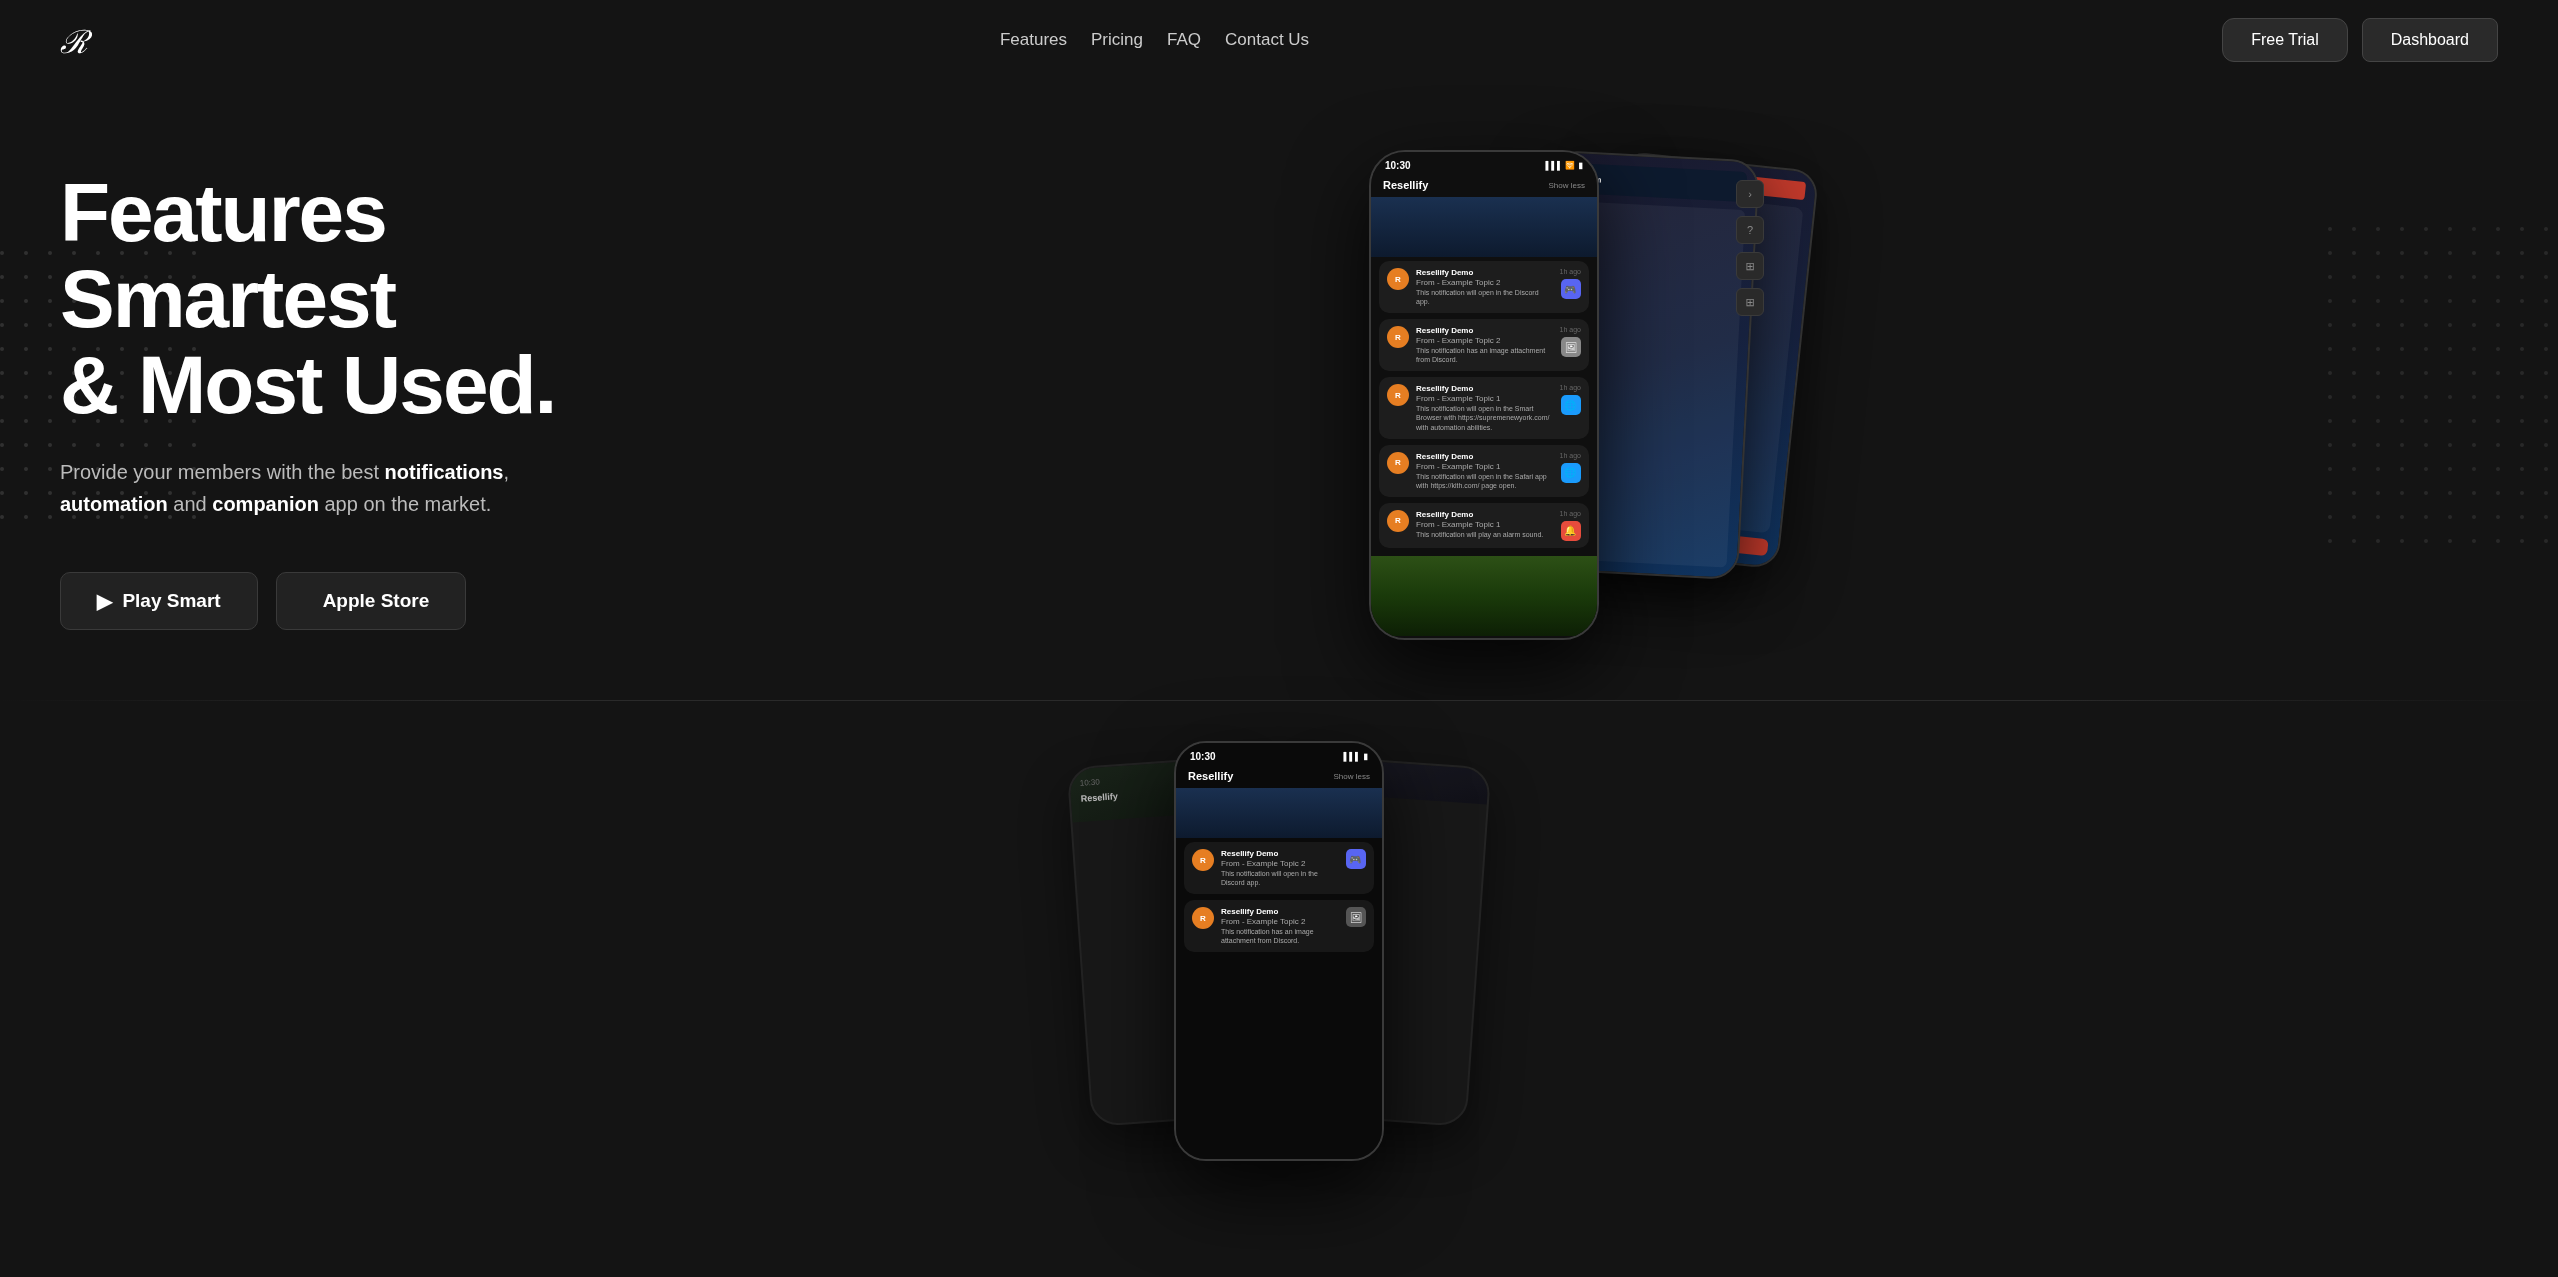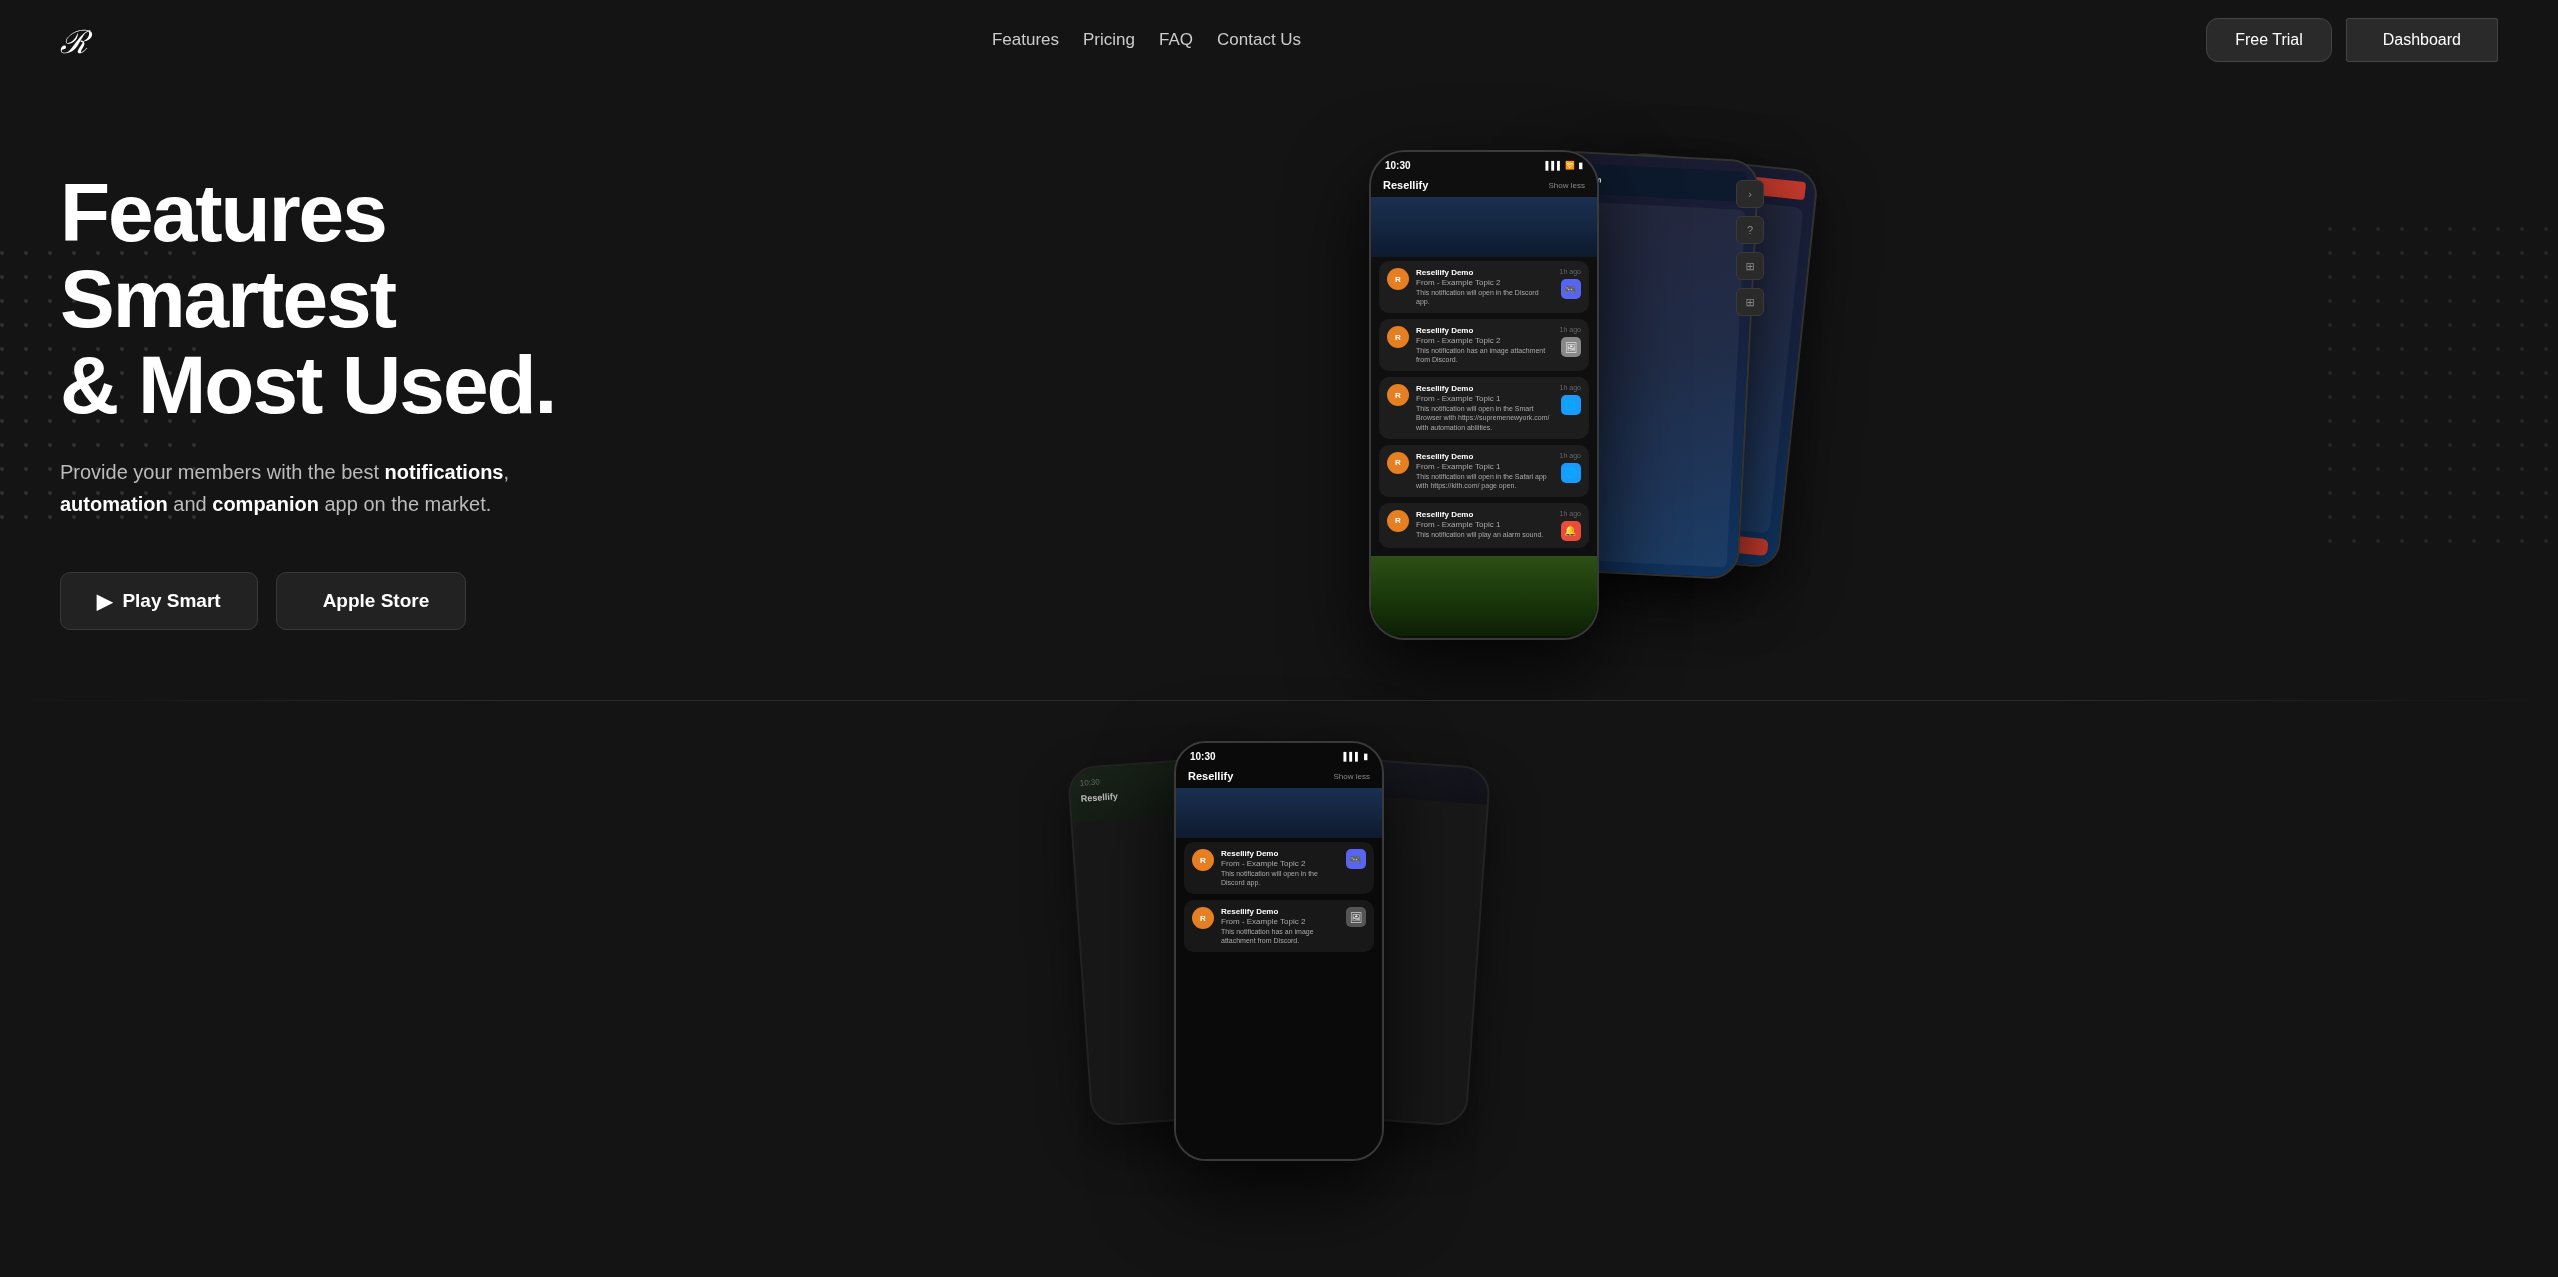--- a/index.html
+++ b/index.html
@@ -53,22 +53,22 @@
       border-radius: 12px;
       padding: 12px 28px;
       font-size: 16px;
       cursor: pointer;
       font-weight: 500;
     }
     .btn-dashboard {
       background: #2a2a2a;
       color: #fff;
       border: 1.5px solid #444;
-      border-radius: 2px;
-      padding: 12px 36px;
+      border-radius: 8px;
+      padding: 12px 28px;
       font-size: 16px;
       cursor: pointer;
       font-weight: 500;
     }
 
     
     .hero {
       display: flex;
       align-items: center;
       min-height: 580px;

